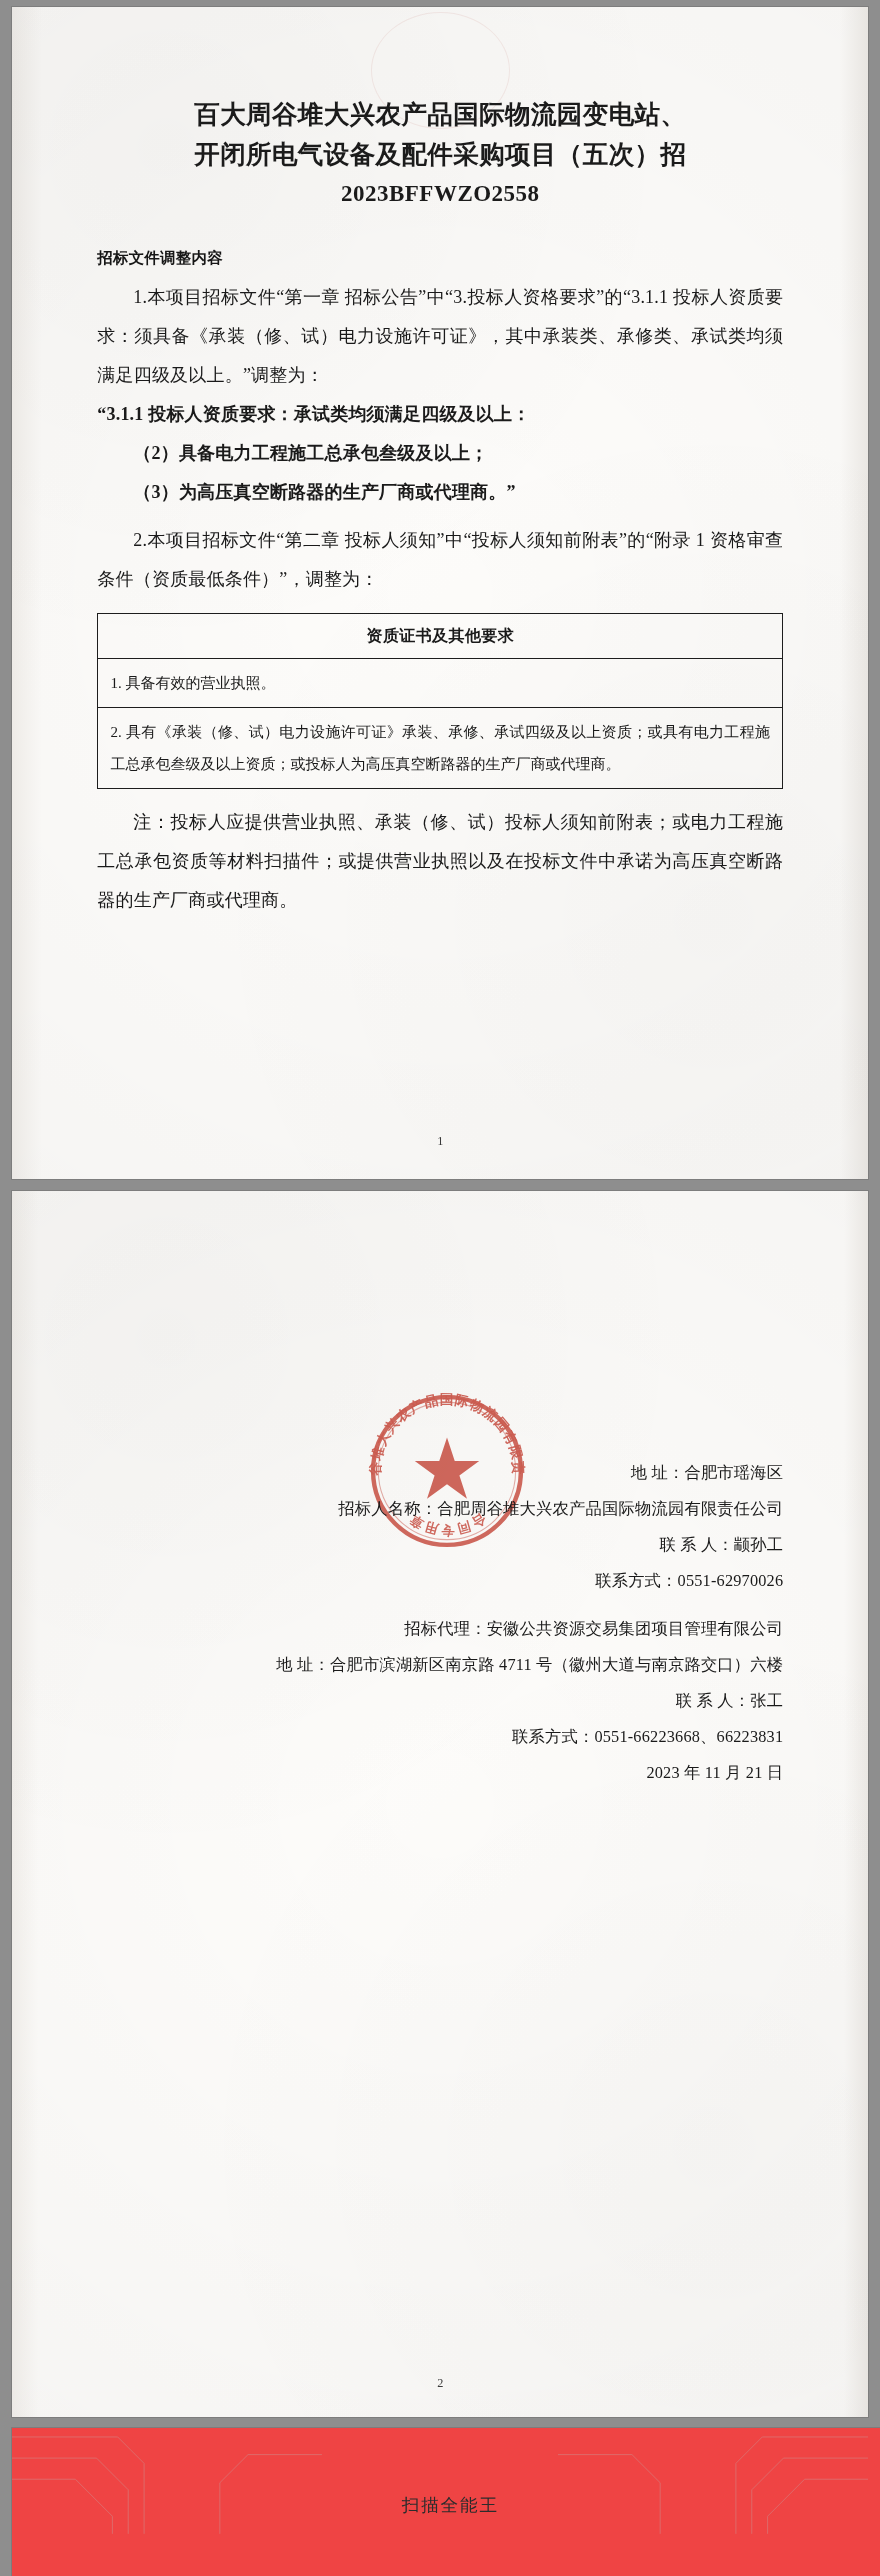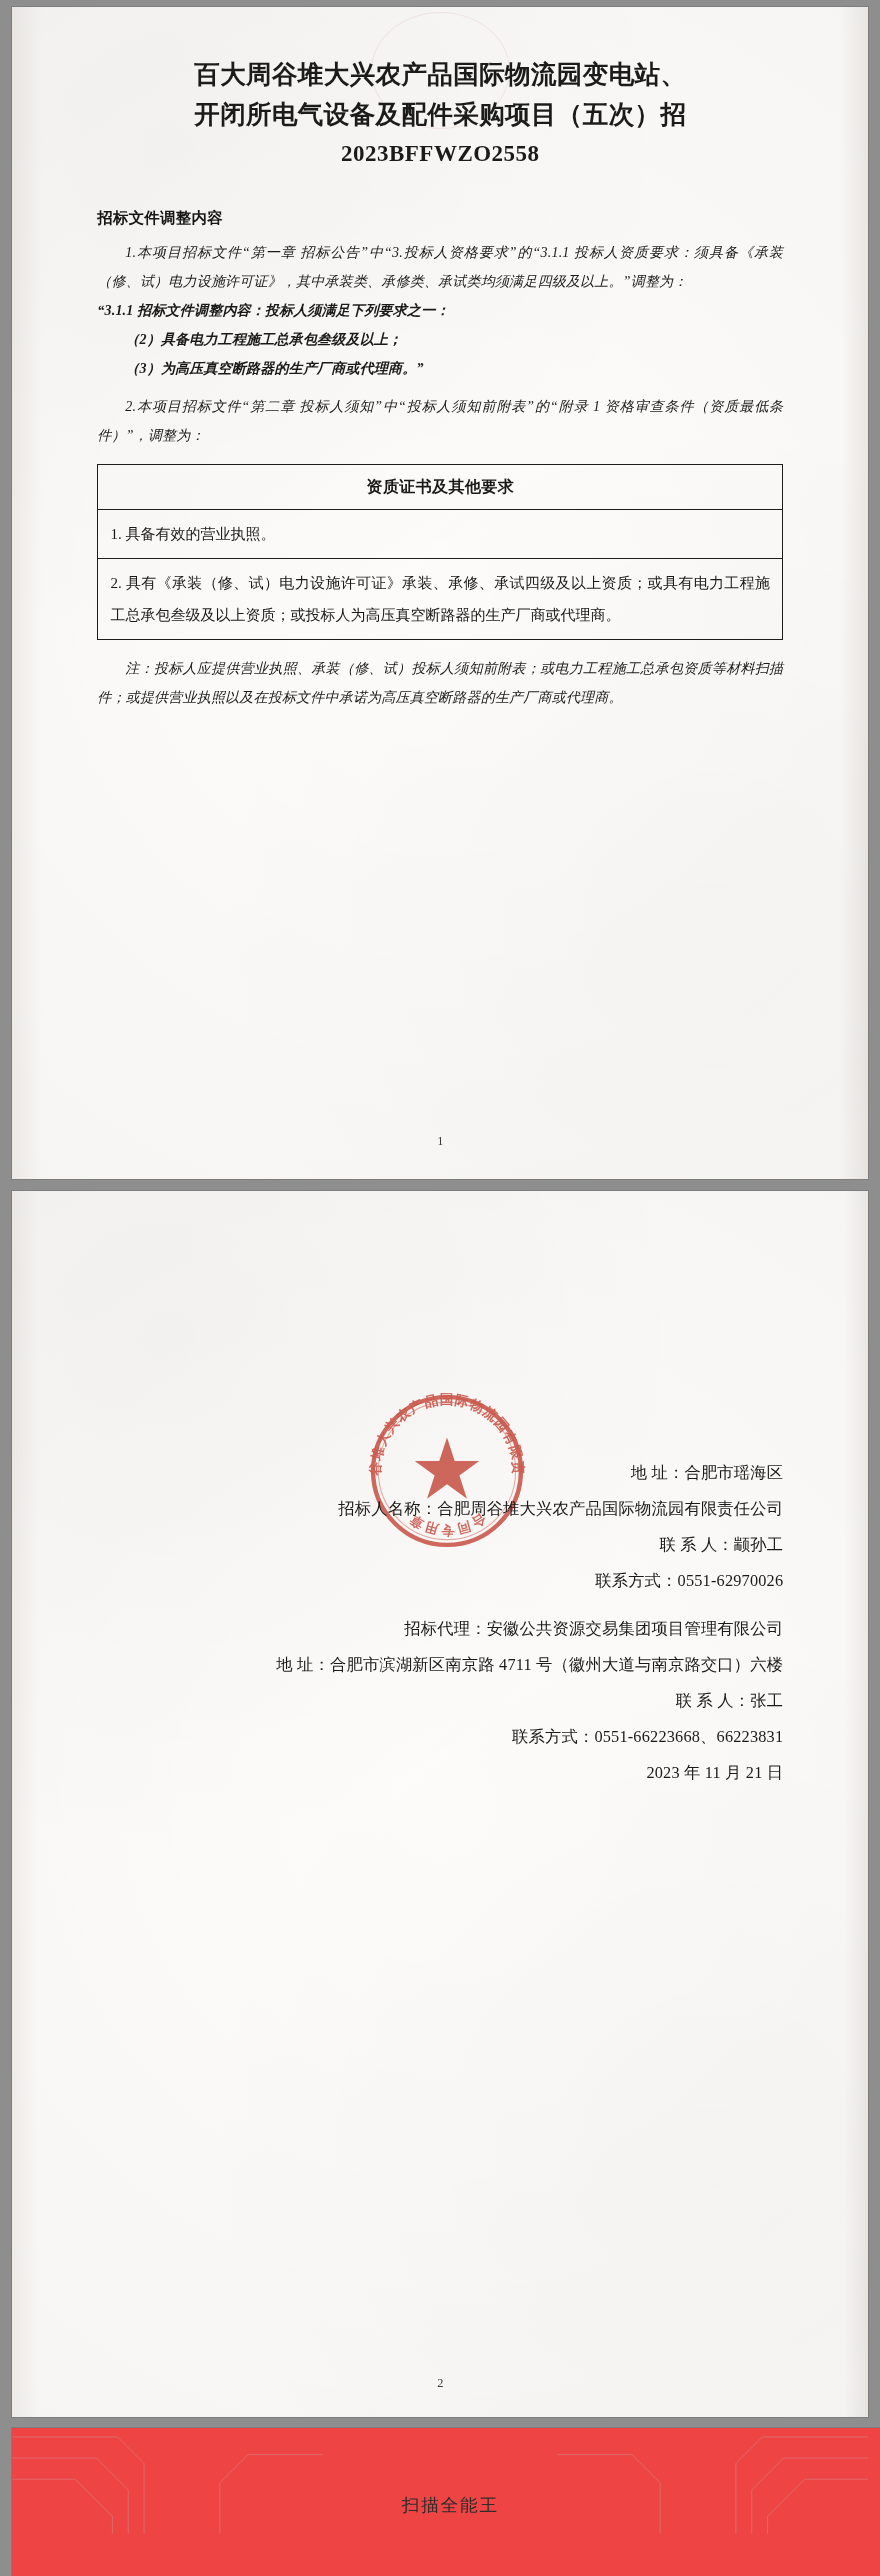--- a/index.html
+++ b/index.html
@@ -34,21 +34,21 @@
     background:#ef4444;
   }
   
   .grain{
     position:absolute;inset:0;pointer-events:none;
     background:
       radial-gradient(circle at 18% 12%, rgba(0,0,0,.022), rgba(0,0,0,0) 42%),
       radial-gradient(circle at 82% 78%, rgba(0,0,0,.02), rgba(0,0,0,0) 46%),
       radial-gradient(circle at 50% 50%, rgba(0,0,0,0), rgba(0,0,0,.028));
   }
-  .pagebody{ position:relative; padding:16px 85px; }
+  .pagebody{ position:relative; padding:16px 85px;margin-top:40px; }
 
   
   .doc-title{
     margin:0;
     padding-top:32px;
     text-align:center;
     font-family:"Liberation Serif","DejaVu Serif",serif;
     font-weight:bold;
     font-size:25.5px;
     line-height:40px;
@@ -75,27 +75,26 @@
     font-size:15.4px;
     line-height:26.4px;
     color:#161616;
     letter-spacing:0.3px;
   }
 
   
   .p{
     margin:0;
     font-family:"Liberation Serif","DejaVu Serif",serif;
-    font-size:14px;
-    line-height:29px;
+    font-size:18px;
+    line-height:39px;
     color:#1a1a1a;
     text-align:justify;
     text-justify:inter-ideograph;
     letter-spacing:0.2px;
-    font-style:italic;
   }
   .p.indent{ text-indent:2em; }
   .p.b{ font-weight:bold; }
   .gap{ height:8.8px; }
 
   
   .tbl-wrap{ margin:14px 0 5.3px 0; }
   table.req{
     width:100%;
     border-collapse:collapse;
@@ -194,21 +193,21 @@
         <span class="l1">百大周谷堆大兴农产品国际物流园变电站、</span>
         <span class="l2">开闭所电气设备及配件采购项目（五次）招</span>
       </h1>
 
       <div class="doc-number">2023BFFWZO2558</div>
 
       <div class="sec-head">招标文件调整内容</div>
 
       <p class="p indent">1.本项目招标文件“第一章 招标公告”中“3.投标人资格要求”的“3.1.1 投标人资质要求：须具备《承装（修、试）电力设施许可证》，其中承装类、承修类、承试类均须满足四级及以上。”调整为：</p>
 
-      <p class="p b">“3.1.1 招标文件调整内容：投标人须满足下列要求之一：</p>
+      <p class="p b">“3.1.1 投标人资质要求：承试类均须满足四级及以上：</p>
 
 
       <p class="p b indent">（2）具备电力工程施工总承包叁级及以上；</p>
 
       <p class="p b indent">（3）为高压真空断路器的生产厂商或代理商。”</p>
 
       <div class="gap"></div>
 
       <p class="p indent">2.本项目招标文件“第二章 投标人须知”中“投标人须知前附表”的“附录 1 资格审查条件（资质最低条件）”，调整为：</p>
 

